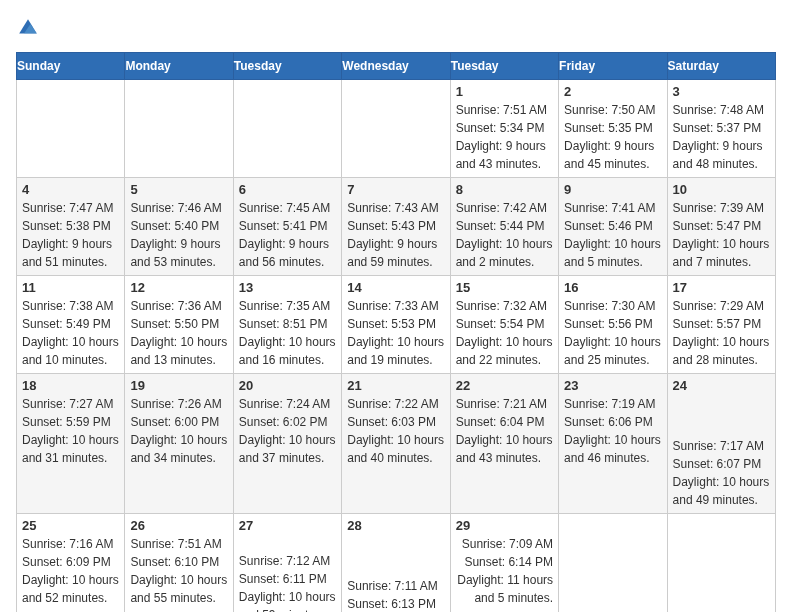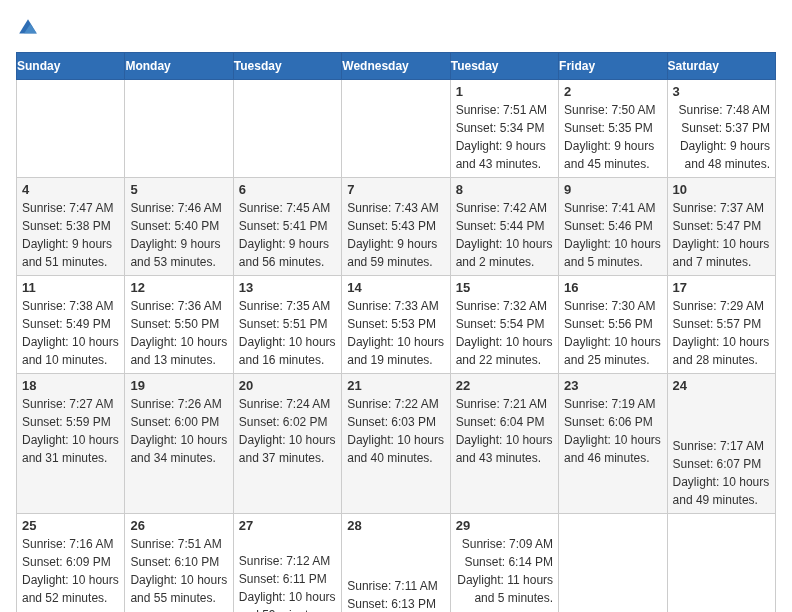--- a/index.html
+++ b/index.html
@@ -141,21 +141,21 @@
         </td>
         <td>
           <span class="day-number">2</span>
           <div class="day-info" style="white-space: pre-line;">Sunrise: 7:50 AM
 Sunset: 5:35 PM
 Daylight: 9 hours
 and 45 minutes.</div>
         </td>
         <td>
           <span class="day-number">3</span>
-          <div class="day-info" style="white-space: pre-line; text-align: right;">Sunrise: 7:48 AM
+          <div class="day-info" style="white-space: pre-line;">Sunrise: 7:48 AM
 Sunset: 5:37 PM
 Daylight: 9 hours
 and 48 minutes.</div>
         </td>
       </tr>
       <tr class="row-even">
         <td>
           <span class="day-number">4</span>
           <div class="day-info" style="white-space: pre-line;">Sunrise: 7:47 AM
 Sunset: 5:38 PM
@@ -192,21 +192,21 @@
         </td>
         <td>
           <span class="day-number">9</span>
           <div class="day-info" style="white-space: pre-line;">Sunrise: 7:41 AM
 Sunset: 5:46 PM
 Daylight: 10 hours
 and 5 minutes.</div>
         </td>
         <td>
           <span class="day-number">10</span>
-          <div class="day-info" style="white-space: pre-line;">Sunrise: 7:37 AM
+          <div class="day-info" style="white-space: pre-line;">Sunrise: 7:39 AM
 Sunset: 5:47 PM
 Daylight: 10 hours
 and 7 minutes.</div>
         </td>
       </tr>
       <tr class="row-odd">
         <td>
           <span class="day-number">11</span>
           <div class="day-info" style="white-space: pre-line;">Sunrise: 7:38 AM
 Sunset: 5:49 PM
@@ -216,21 +216,21 @@
         <td>
           <span class="day-number">12</span>
           <div class="day-info" style="white-space: pre-line;">Sunrise: 7:36 AM
 Sunset: 5:50 PM
 Daylight: 10 hours
 and 13 minutes.</div>
         </td>
         <td>
           <span class="day-number">13</span>
           <div class="day-info" style="white-space: pre-line;">Sunrise: 7:35 AM
-Sunset: 5:51 PM
+Sunset: 8:51 PM
 Daylight: 10 hours
 and 16 minutes.</div>
         </td>
         <td>
           <span class="day-number">14</span>
           <div class="day-info" style="white-space: pre-line;">Sunrise: 7:33 AM
 Sunset: 5:53 PM
 Daylight: 10 hours
 and 19 minutes.</div>
         </td>

